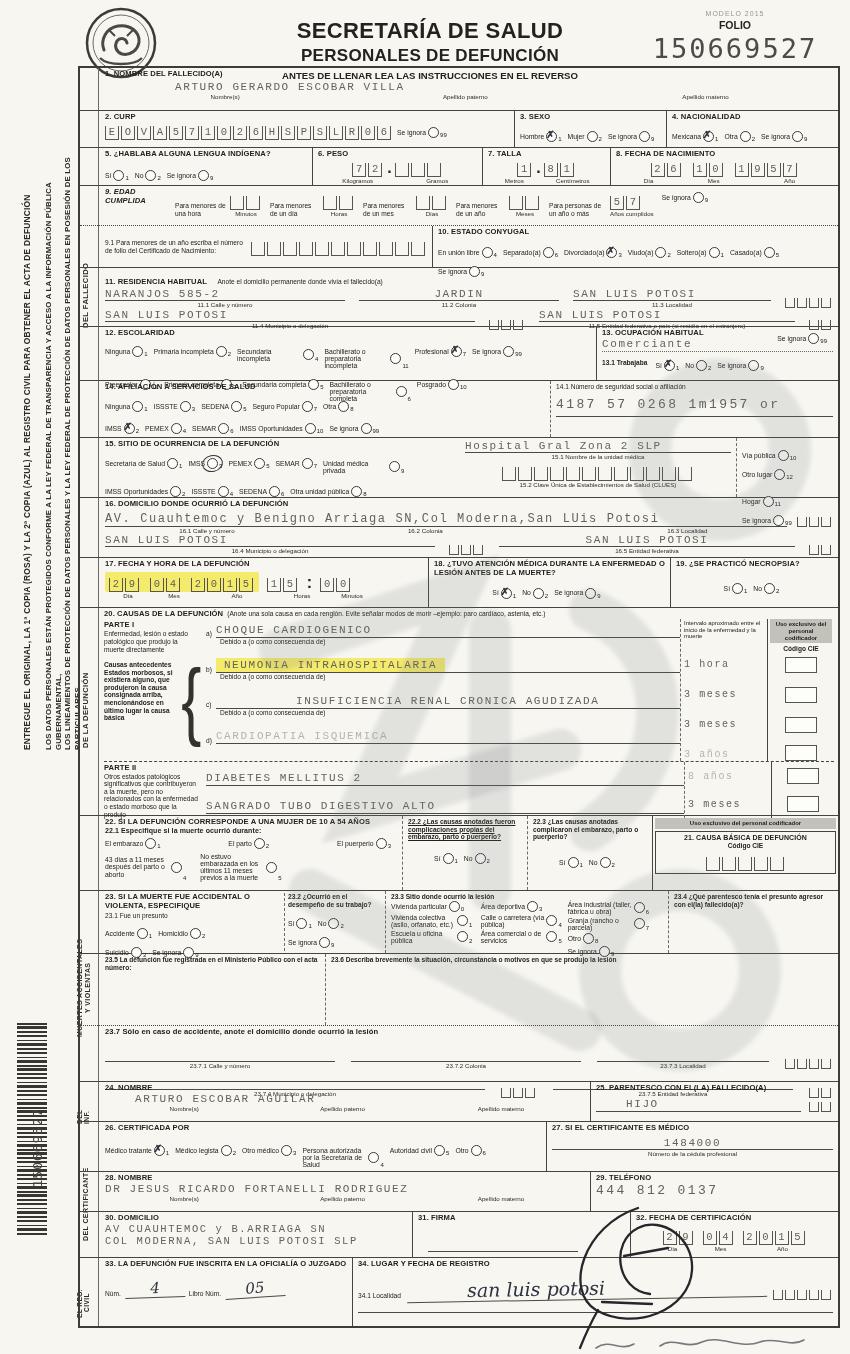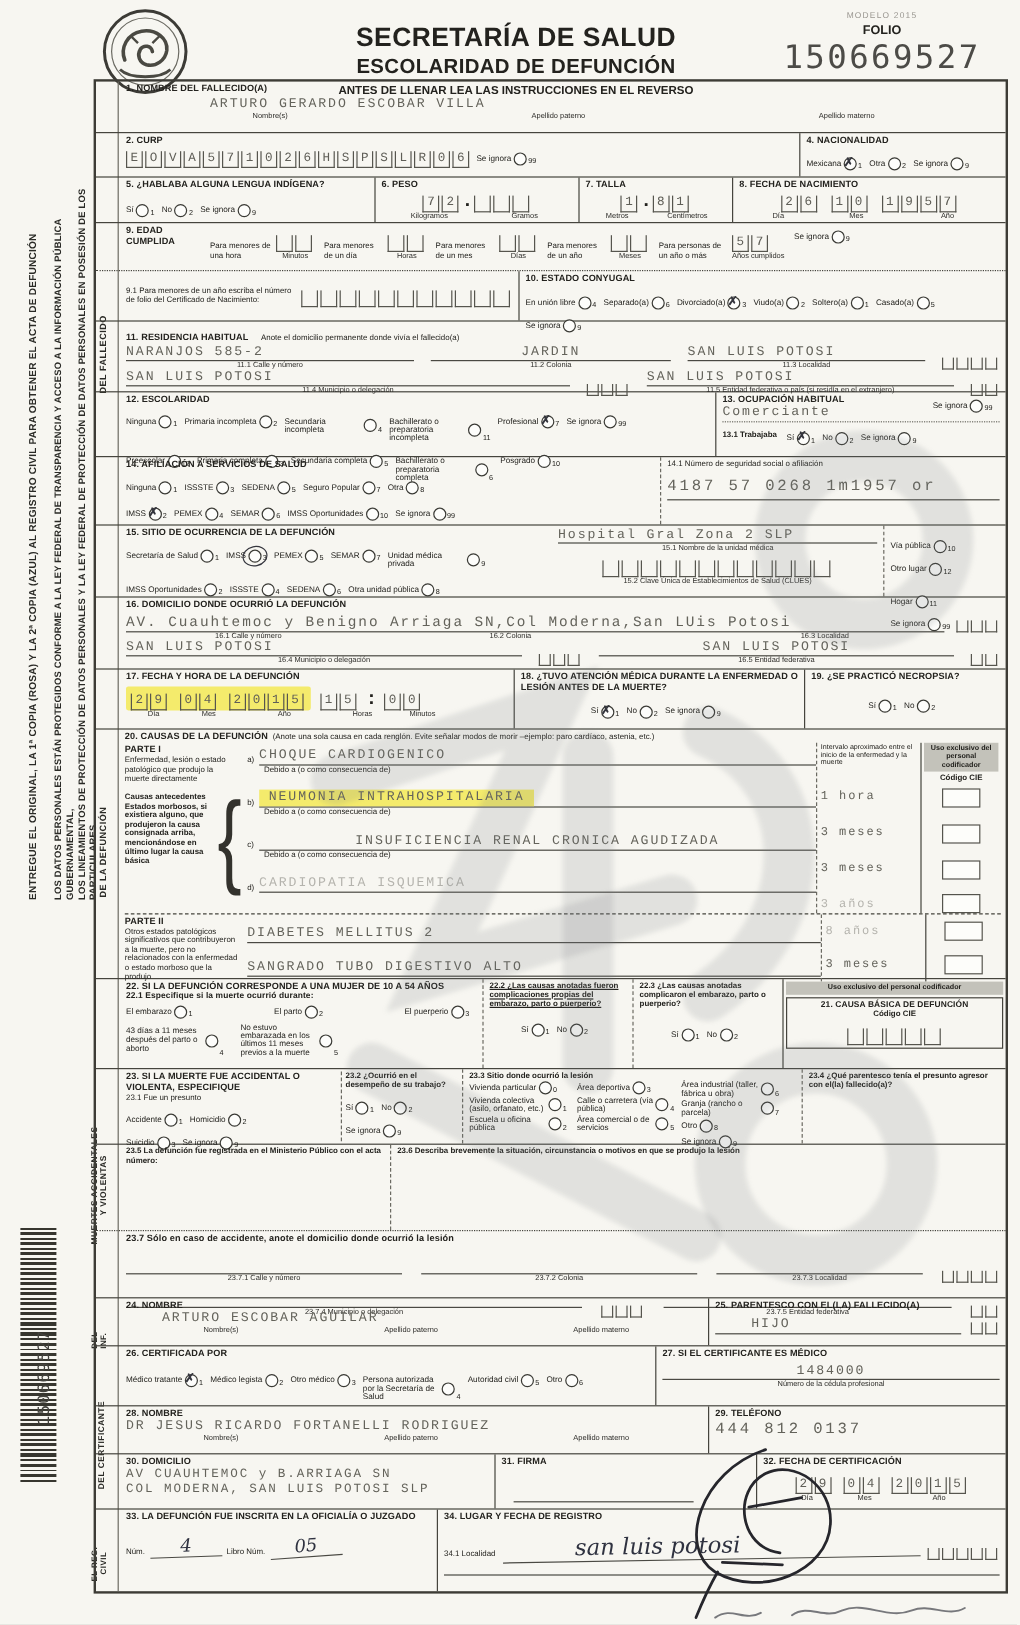--- a/index.html
+++ b/index.html
@@ -74,21 +74,21 @@
       <circle cx="37" cy="37" r="34" fill="none" stroke="#3c3b36" stroke-width="2.5"></circle>
       <circle cx="37" cy="37" r="28" fill="none" stroke="#6b6a62" stroke-width="1"></circle>
       <path d="M20,44 C16,34 22,22 34,20 C46,18 56,26 55,36 C54,44 46,50 38,48 C32,46 30,40 33,35 C36,31 42,32 43,37" fill="none" stroke="#4a4942" stroke-width="3" stroke-linecap="round"></path>
       <path d="M16,52 C24,60 50,60 58,52" fill="none" stroke="#4a4942" stroke-width="2.4"></path>
       <path d="M25,24 l6,6 M49,24 l-6,6" stroke="#4a4942" stroke-width="2"></path>
     </svg>
   </div>
 
   <div class="hdr-title">
     <div class="t1">SECRETARÍA DE SALUD</div>
-    <div class="t2">ESCOLARIDAD DE DEFUNCIÓN</div>
+    <div class="t2">PERSONALES DE DEFUNCIÓN</div>
     <div class="t3">ANTES DE LLENAR LEA LAS INSTRUCCIONES EN EL REVERSO</div>
   </div>
   <div class="folio">
     <div class="model">MODELO 2015</div>
     <div class="fl">FOLIO</div>
     <div class="fn">150669527</div>
   </div>
 
   <div class="vtext" style="left:22px;top:110px;height:640px;">ENTREGUE EL ORIGINAL, LA 1ª COPIA (ROSA) Y LA 2ª COPIA (AZUL) AL REGISTRO CIVIL PARA OBTENER EL ACTA DE DEFUNCIÓN</div>
   <div class="vtext" style="left:44px;top:110px;height:640px;font-size:7.8px;">LOS DATOS PERSONALES ESTÁN PROTEGIDOS CONFORME A LA LEY FEDERAL DE TRANSPARENCIA Y ACCESO A LA INFORMACIÓN PÚBLICA GUBERNAMENTAL,
@@ -126,20 +126,36 @@
         <div class="st">2. CURP</div>
         <div style="display:flex;align-items:flex-end;">
           <span class="cells"><span class="cell">E</span><span class="cell">O</span><span class="cell">V</span><span class="cell">A</span><span class="cell">5</span><span class="cell">7</span><span class="cell">1</span><span class="cell">0</span><span class="cell">2</span><span class="cell">6</span><span class="cell">H</span><span class="cell">S</span><span class="cell">P</span><span class="cell">S</span><span class="cell">L</span><span class="cell">R</span><span class="cell">0</span><span class="cell">6</span></span>
           <span class="opt" style="margin-left:4px;">
             <span class="olb">Se ignora</span>
             <span class="circ"></span>
             <span class="onum">99</span>
           </span>
         </div>
       </div>
+      <div class="c bl" style="width:152px;">
+        <div class="st">3. SEXO</div>
+        <div style="margin-top:3px;"><span class="opt">
+              <span class="olb">Hombre</span>
+              <span class="circ mx"></span>
+              <span class="onum">1</span>
+            </span><span class="opt">
+              <span class="olb">Mujer</span>
+              <span class="circ"></span>
+              <span class="onum">2</span>
+            </span><span class="opt">
+              <span class="olb">Se ignora</span>
+              <span class="circ"></span>
+              <span class="onum">9</span>
+            </span></div>
+      </div>
       <div class="c bl" style="width:172px;">
         <div class="st">4. NACIONALIDAD</div>
         <div style="margin-top:3px;"><span class="opt">
               <span class="olb">Mexicana</span>
               <span class="circ mx"></span>
               <span class="onum">1</span>
             </span><span class="opt">
               <span class="olb">Otra</span>
               <span class="circ"></span>
               <span class="onum">2</span>
@@ -201,21 +217,21 @@
         </div>
         <div style="display:flex;">
           <div class="sub" style="width:30%;">Día</div>
           <div class="sub" style="width:30%;">Mes</div>
           <div class="sub" style="width:40%;">Año</div>
         </div>
       </div>
     </div>
 
     <div class="r dot" style="height:40px;">
-      <div class="c" style="width:70px;">
+      <div class="c" style="width:70px;font-style:italic;">
         <div class="st">9. EDAD CUMPLIDA</div>
       </div>
       <div class="c fill" style="display:flex;align-items:flex-start;gap:8px;padding-top:6px;">
         <div style="display:flex;align-items:flex-end;gap:3px;">
           <span class="lbl" style="width:52px;">Para menores de una hora</span>
           <span><span class="cells"><span class="cell"></span><span class="cell"></span></span><div class="sub">Minutos</div></span>
         </div>
         <div style="display:flex;align-items:flex-end;gap:3px;">
           <span class="lbl" style="width:50px;">Para menores de un día</span>
           <span><span class="cells"><span class="cell"></span><span class="cell"></span></span><div class="sub">Horas</div></span>
@@ -988,21 +1004,21 @@
           <span class="cells"><span class="cell">2</span><span class="cell">0</span><span class="cell">1</span><span class="cell">5</span></span>
         </div>
         <div style="display:flex;justify-content:center;gap:14px;">
           <div class="sub" style="width:34px;">Día</div>
           <div class="sub" style="width:34px;">Mes</div>
           <div class="sub" style="width:62px;">Año</div>
         </div>
       </div>
     </div>
 
-    <div class="r" style="flex:1;border-bottom:none;gap:12px;">
+    <div class="r" style="flex:1;border-bottom:none;">
       <div class="c" style="width:252px;">
         <div class="st">33. LA DEFUNCIÓN FUE INSCRITA EN LA OFICIALÍA O JUZGADO</div>
         <div style="display:flex;align-items:flex-end;gap:4px;margin-top:10px;">
           <span class="lbl">Núm.</span>
           <span class="hand uline" style="width:60px;font-size:15px;text-align:center;transform:rotate(-2deg);">4</span>
           <span class="lbl">Libro Núm.</span>
           <span class="hand uline" style="width:60px;font-size:15px;text-align:center;transform:rotate(-4deg);">05</span>
         </div>
       </div>
       <div class="c bl fill">

